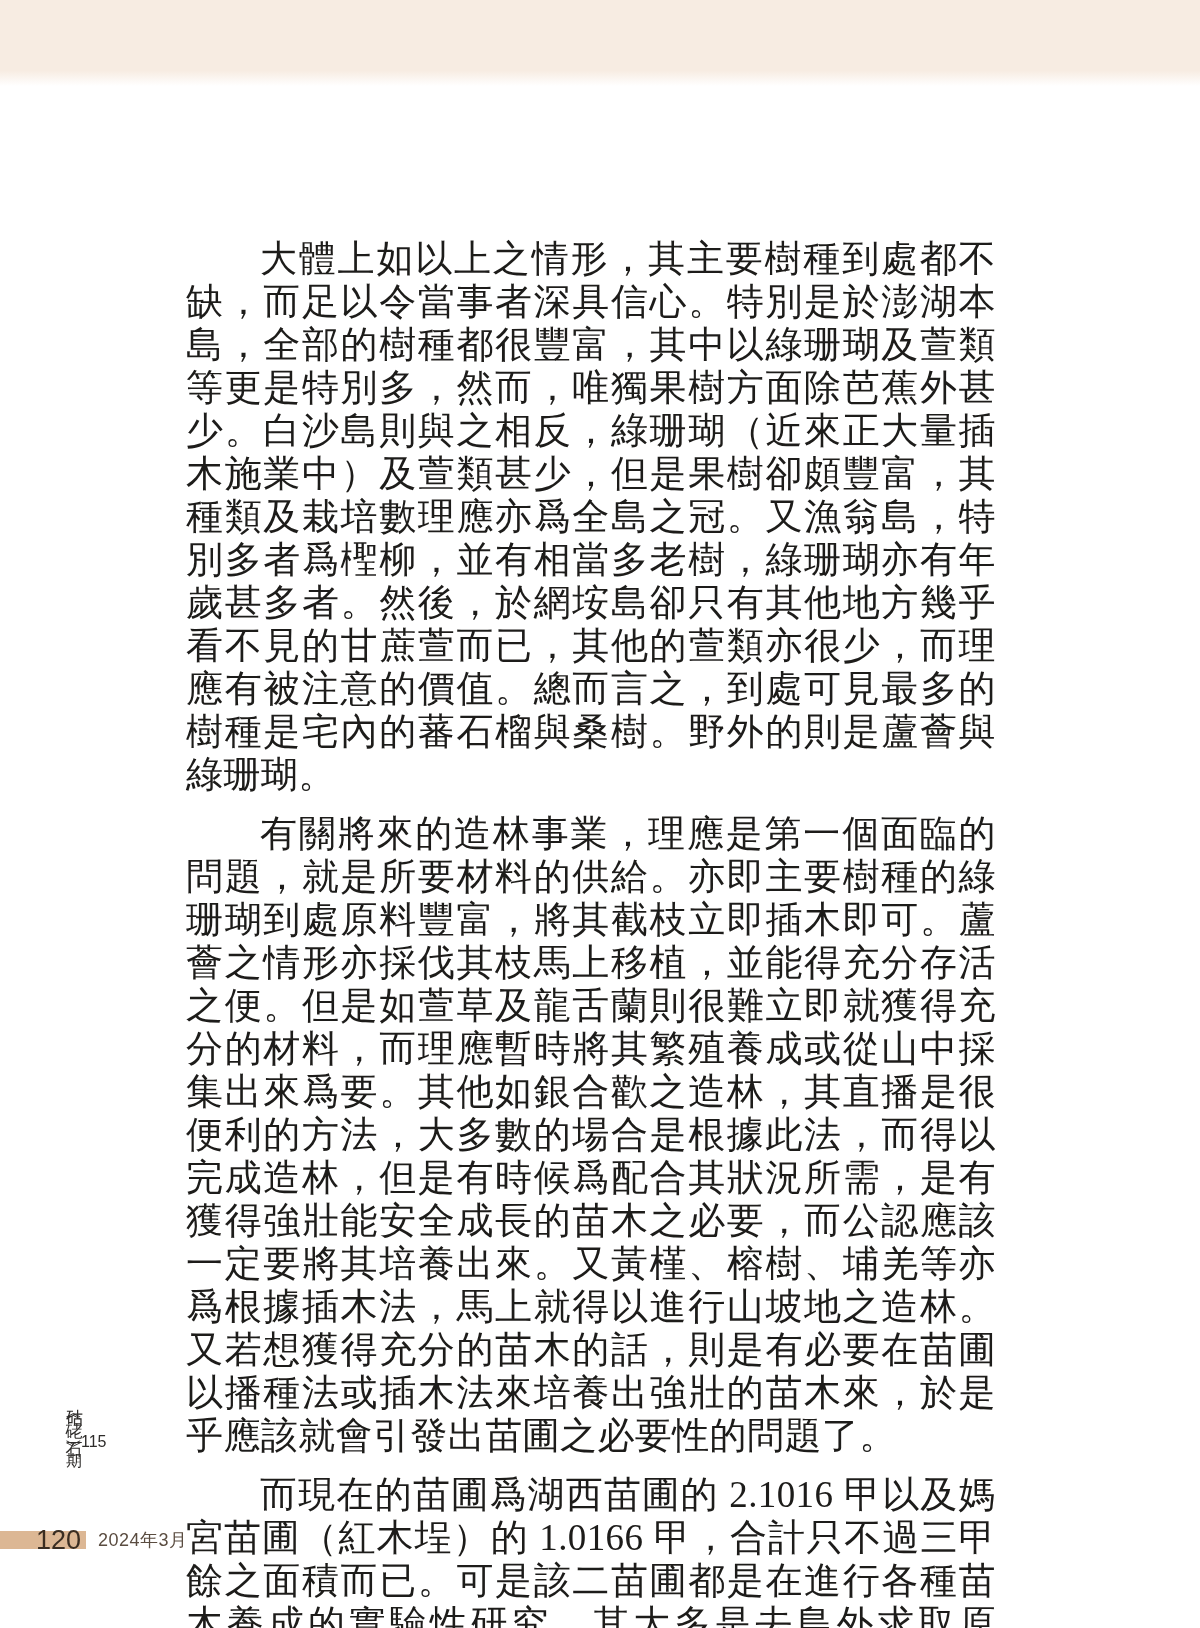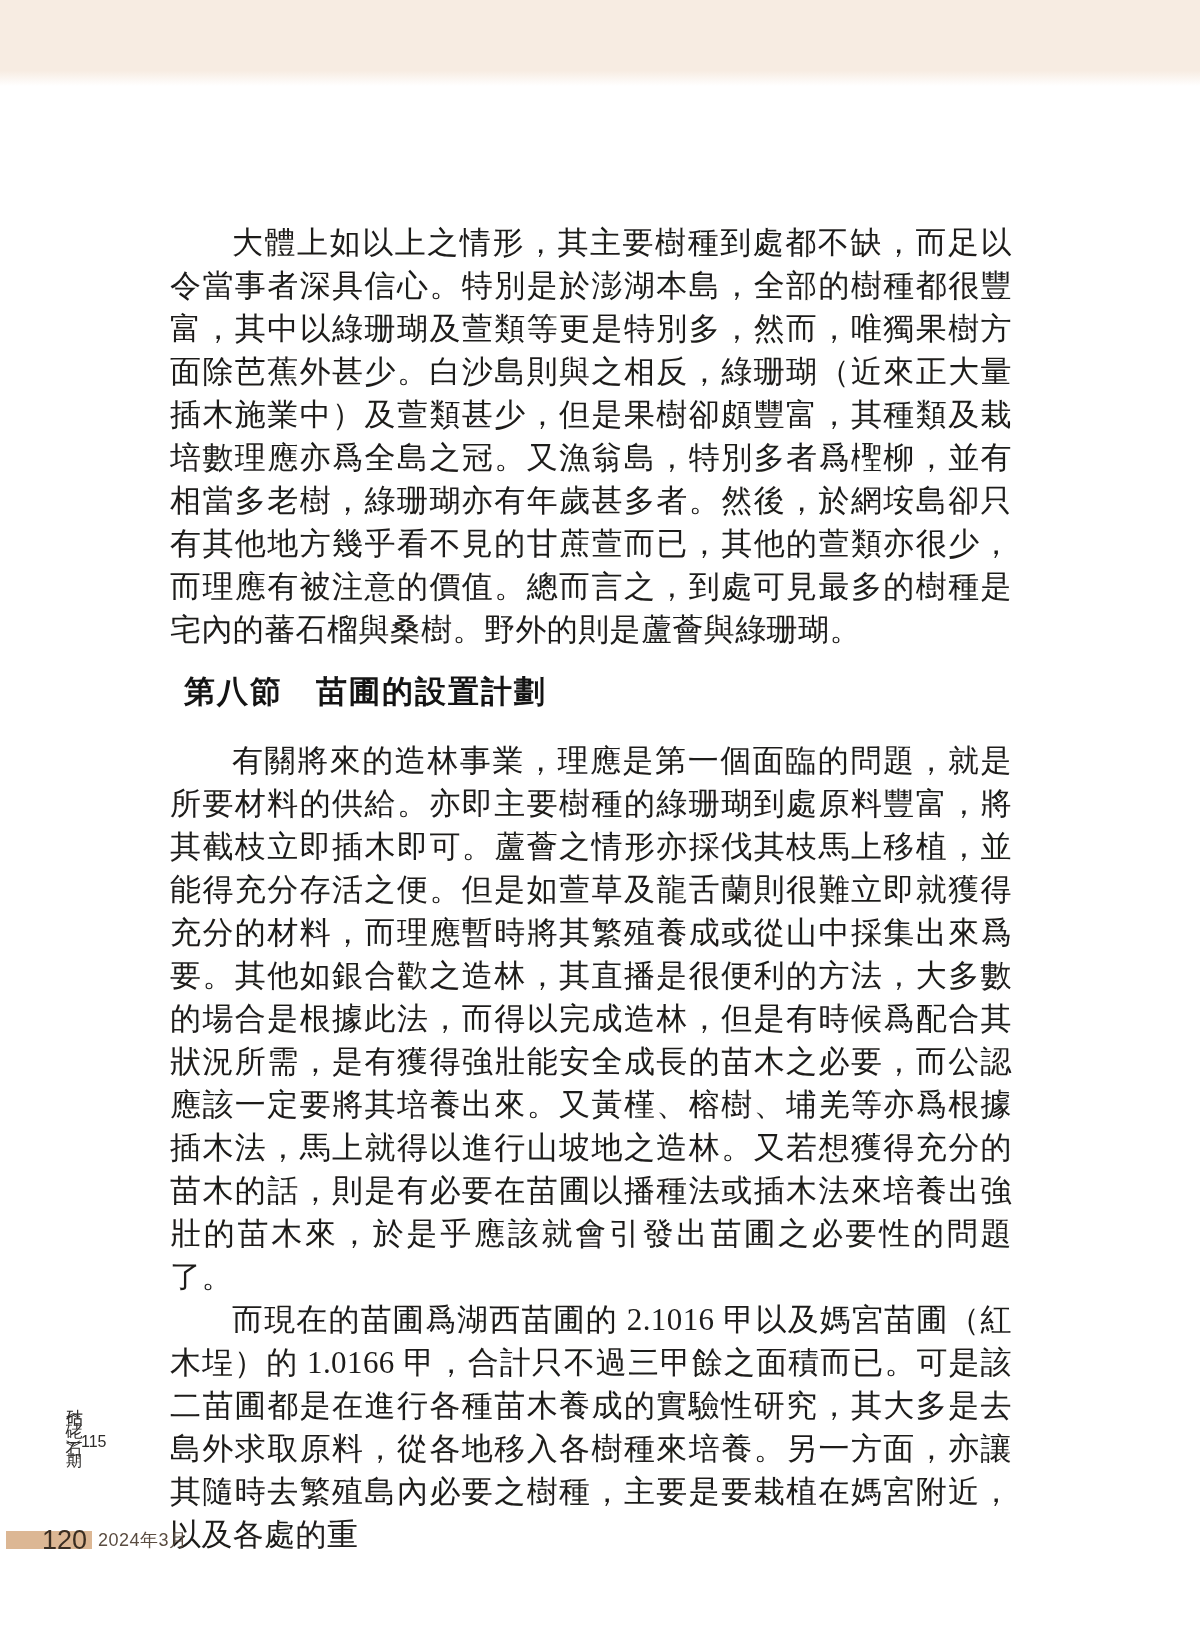--- a/index.html
+++ b/index.html
@@ -26,22 +26,22 @@
 
   
   .content {
     position: absolute;
     left: 170px;
     top: 221px;
     width: 842px;
     color: #1d1c1a;
   }
   .body-para {
-    margin: 0;
-    font-size: 31px;
+    margin: 16px;
+    font-size: 37px;
     line-height: 43px;
     letter-spacing: 0.4px;
     text-align: justify;
     text-indent: 2em;
     font-family: "Liberation Serif", serif;
   }
   .section-heading {
     margin: 21px 0 27px 14px;
     font-size: 31px;
     line-height: 40px;
@@ -86,21 +86,20 @@
     position: absolute;
     left: 0;
     top: 1531px;
     width: 86px;
     height: 18px;
     background: #dcb794;
     display: flex;
     justify-content: flex-end;
     align-items: center;
     overflow: visible;
-    margin-left: 6px;
   }
   .page-number {
     font-size: 27px;
     line-height: 18px;
     font-weight: normal;
     color: #3a2d21;
     padding-right: 5px;
     font-family: "Liberation Sans", sans-serif;
   }
   .issue-date {
@@ -114,21 +113,20 @@
     letter-spacing: 0.5px;
   }
 </style>
 </head>
 <body>
 
 <div class="top-band"></div>
 
 <div class="content">
   <p class="body-para">大體上如以上之情形，其主要樹種到處都不缺，而足以令當事者深具信心。特別是於澎湖本島，全部的樹種都很豐富，其中以綠珊瑚及萱類等更是特別多，然而，唯獨果樹方面除芭蕉外甚少。白沙島則與之相反，綠珊瑚（近來正大量插木施業中）及萱類甚少，但是果樹卻頗豐富，其種類及栽培數理應亦爲全島之冠。又漁翁島，特別多者爲檉柳，並有相當多老樹，綠珊瑚亦有年歲甚多者。然後，於網垵島卻只有其他地方幾乎看不見的甘蔗萱而已，其他的萱類亦很少，而理應有被注意的價值。總而言之，到處可見最多的樹種是宅內的蕃石榴與桑樹。野外的則是蘆薈與綠珊瑚。</p>
-  <h2 class="section-heading">第八節　苗圃的設置計劃</h2>
   <p class="body-para">有關將來的造林事業，理應是第一個面臨的問題，就是所要材料的供給。亦即主要樹種的綠珊瑚到處原料豐富，將其截枝立即插木即可。蘆薈之情形亦採伐其枝馬上移植，並能得充分存活之便。但是如萱草及龍舌蘭則很難立即就獲得充分的材料，而理應暫時將其繁殖養成或從山中採集出來爲要。其他如銀合歡之造林，其直播是很便利的方法，大多數的場合是根據此法，而得以完成造林，但是有時候爲配合其狀況所需，是有獲得強壯能安全成長的苗木之必要，而公認應該一定要將其培養出來。又黃槿、榕樹、埔羌等亦爲根據插木法，馬上就得以進行山坡地之造林。又若想獲得充分的苗木的話，則是有必要在苗圃以播種法或插木法來培養出強壯的苗木來，於是乎應該就會引發出苗圃之必要性的問題了。</p>
   <p class="body-para">而現在的苗圃爲湖西苗圃的 2.1016 甲以及媽宮苗圃（紅木埕）的 1.0166 甲，合計只不過三甲餘之面積而已。可是該二苗圃都是在進行各種苗木養成的實驗性研究，其大多是去島外求取原料，從各地移入各樹種來培養。另一方面，亦讓其隨時去繁殖島內必要之樹種，主要是要栽植在媽宮附近，以及各處的重</p>
 </div>
 
 <div class="spine">
   <div class="journal-title">《硓𥑮石》</div>
   <div class="issue-number">115</div>
   <div class="issue-unit">期</div>
 </div>
 

